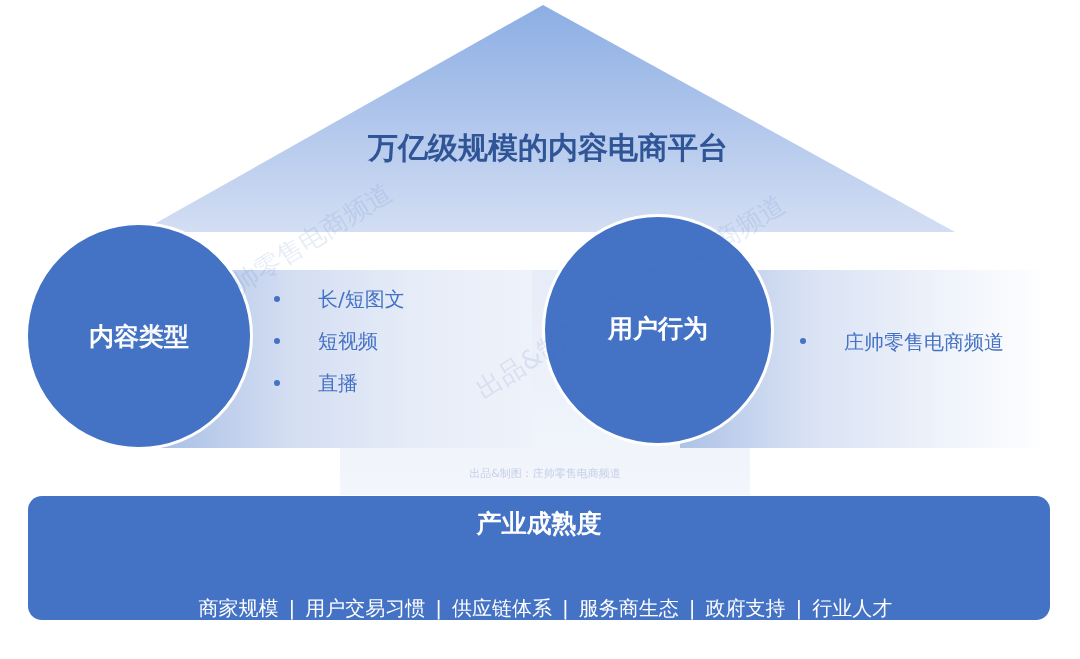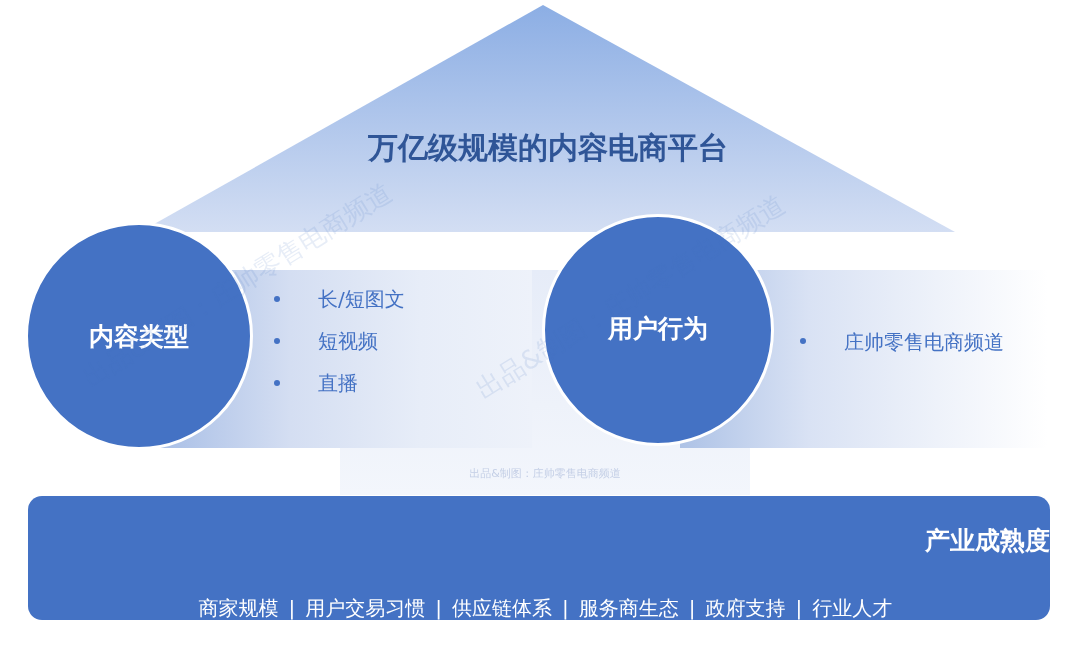--- a/index.html
+++ b/index.html
@@ -48,21 +48,21 @@
     border-radius: 50%; background: #4472c4;
   }
   .bullets-left { left: 270px; top: 278px; }
   .bullets-right { left: 796px; top: 320px; }
   .bullets-right li { height: 44px; line-height: 44px; }
   .bottom-bar {
     left: 28px; top: 496px; width: 1022px; height: 124px;
     background: #4472c4; border-radius: 14px;
   }
   .bottom-title {
-    left: 28px; top: 524px; width: 1022px; text-align: right;
+    left: 28px; top: 507px; width: 1022px; text-align: center;
     color: #ffffff; font-size: 25px; font-weight: bold;
   }
   .bottom-items {
     left: 28px; top: 571px; width: 1022px; text-align: center;
     color: #ffffff; font-size: 20px; white-space: pre;
   }
   .bottom-items .sep { padding: 0 10px; }
   .wm {
     color: rgba(68, 114, 196, 0.13); font-size: 26px; white-space: nowrap;
     transform-origin: left bottom; transform: rotate(-32deg); pointer-events: none;

